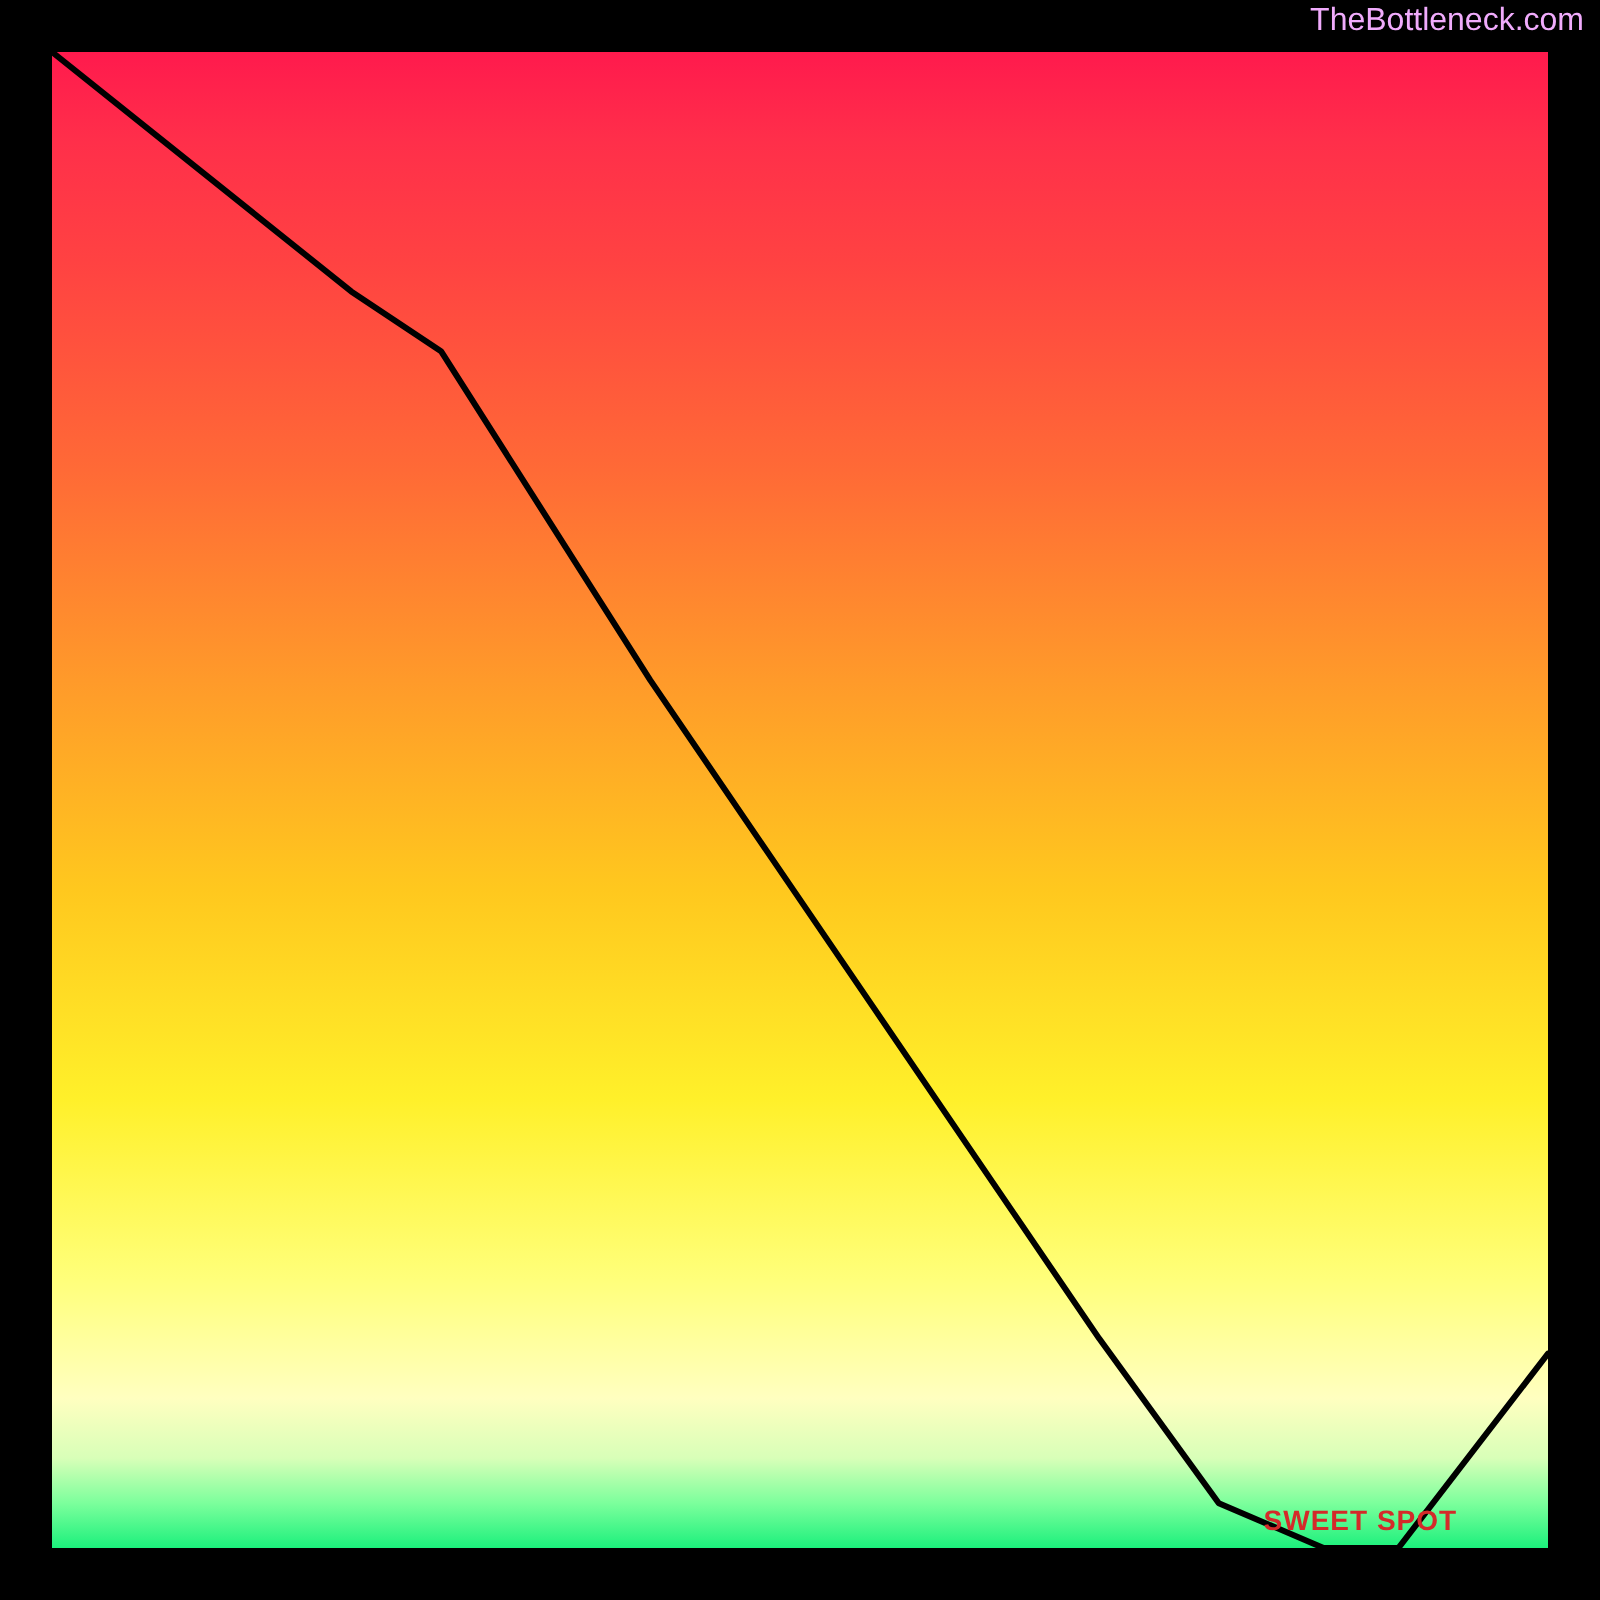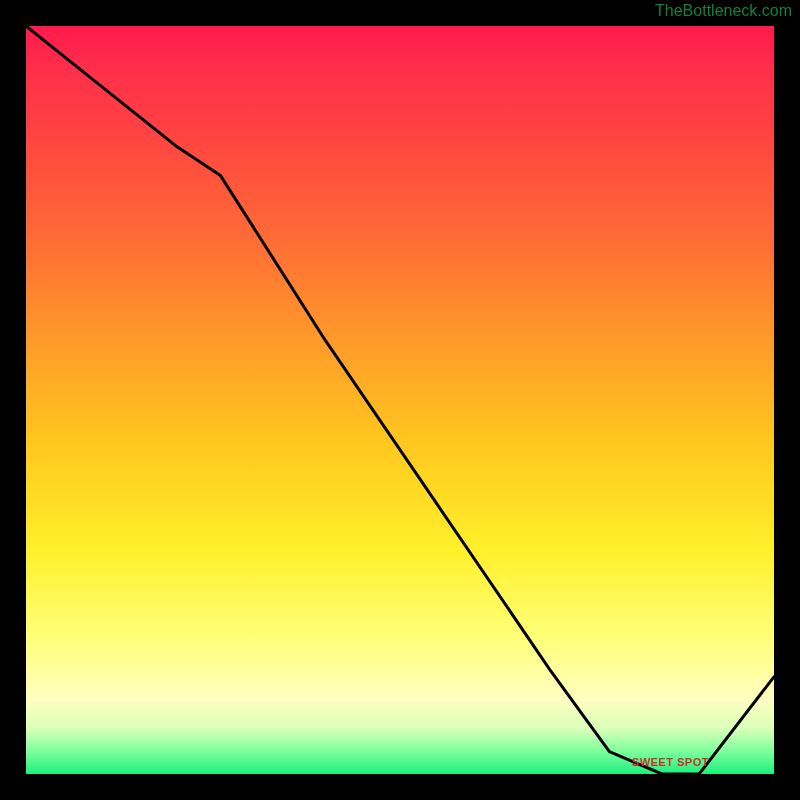--- a/index.html
+++ b/index.html
@@ -8,21 +8,21 @@
     width: 800px;
     height: 800px;
     background: #000;
     font-family: Arial, Helvetica, sans-serif;
     overflow: hidden;
   }
   .source-link {
     position: absolute;
     top: 2px;
     right: 8px;
-    color: #15803d;
+    color: #f0abfc;
     font-size: 16px;
     font-weight: 500;
   }
   .frame {
     position: absolute;
     left: 26px;
     top: 26px;
     width: 748px;
     height: 748px;
     background: #000;
@@ -62,21 +62,21 @@
     left: 0;
     top: 0;
     width: 748px;
     height: 748px;
     pointer-events: none;
   }
   .red-sweet {
     position: absolute;
     bottom: 6px;
     color: #d42a2a;
-    font-size: 11px;
+    font-size: 14px;
     font-weight: 700;
     letter-spacing: 0.5px;
   }
 </style>
 </head>
 <body>
 
 <a class="source-link">TheBottleneck.com</a>
 
 <div class="frame">

